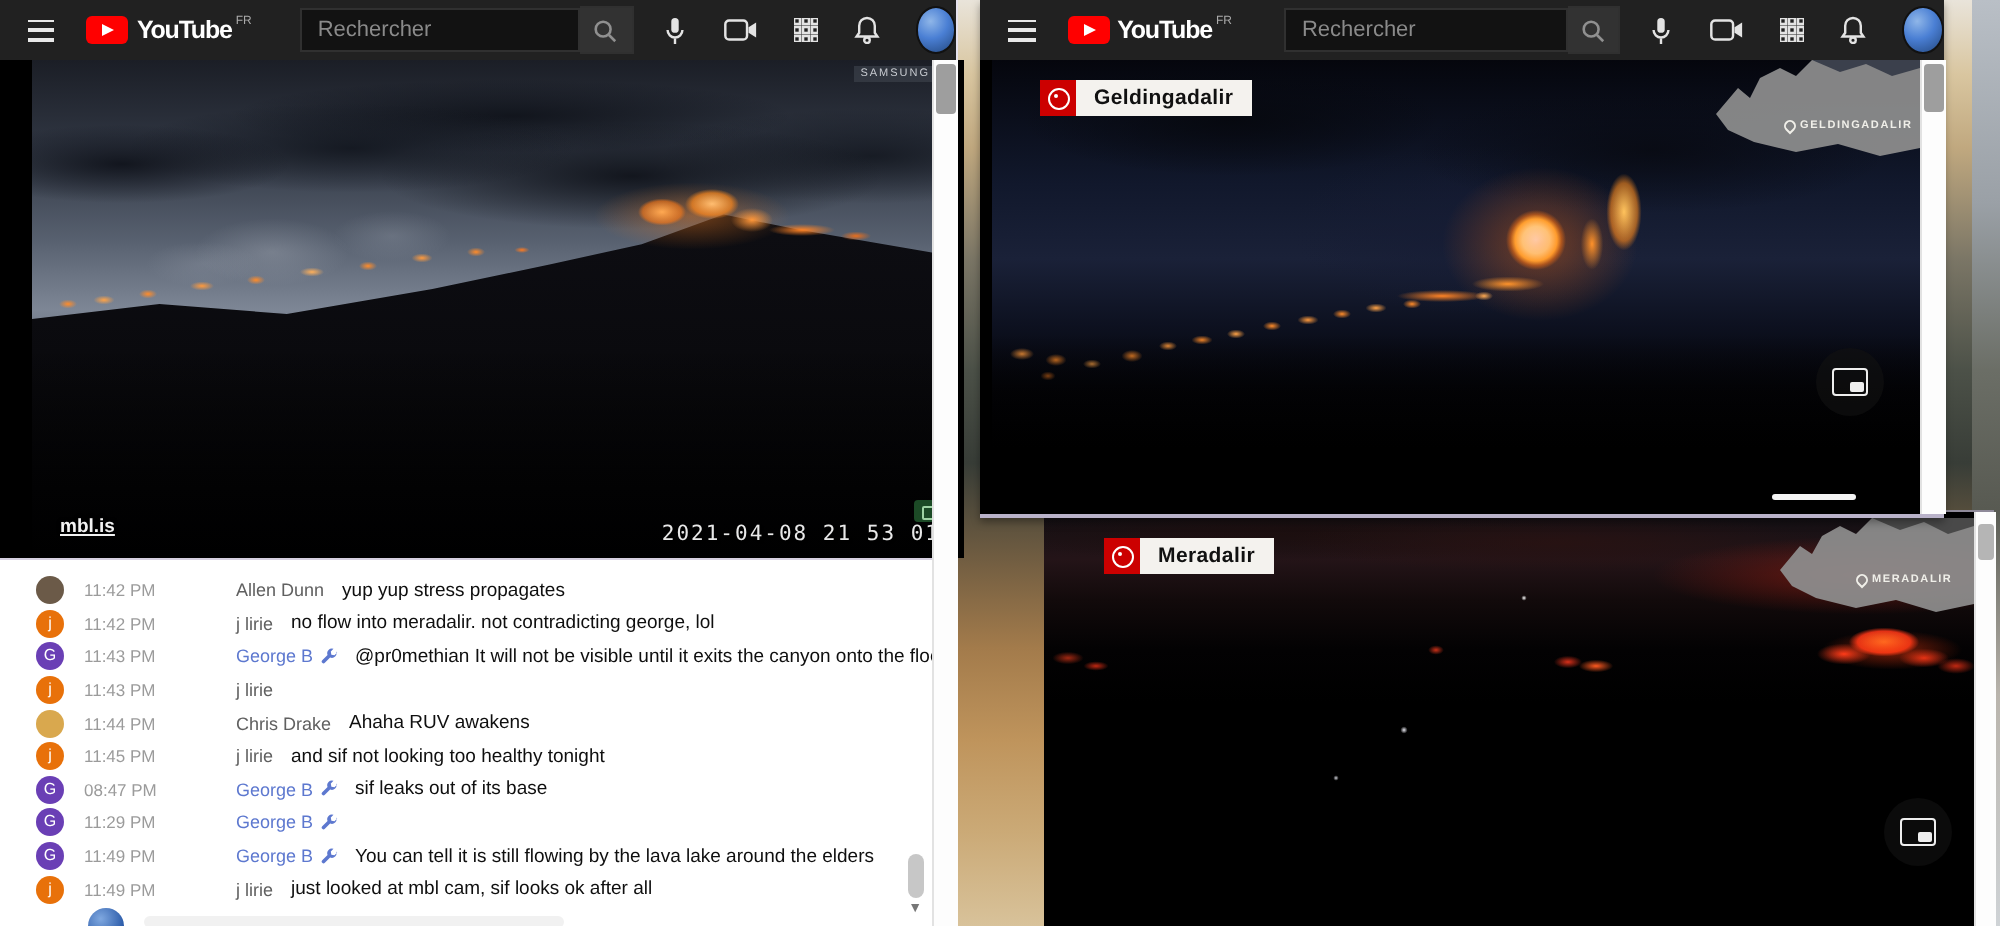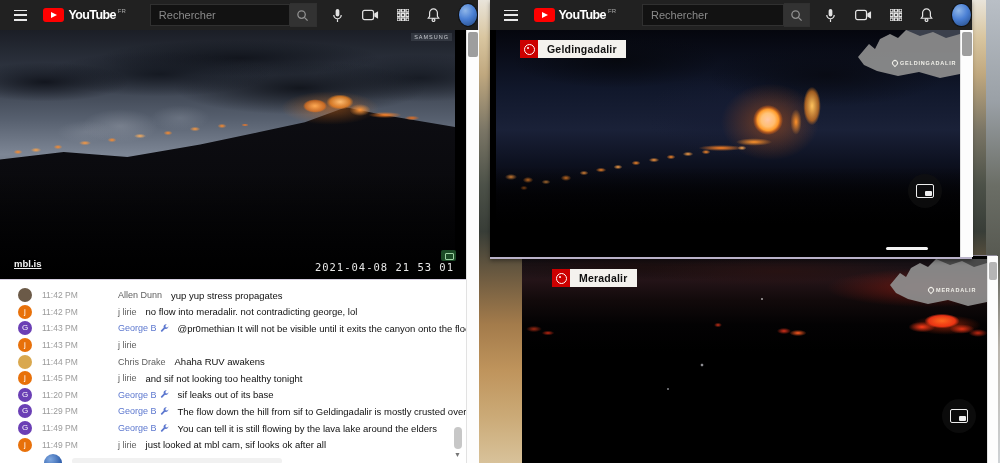--- a/index.html
+++ b/index.html
@@ -27,21 +27,21 @@
   .yt-search input{background:transparent;border:none;outline:none;color:#ccc;font-size:11px;padding:0 8px;width:100%;font-family:"Liberation Sans",sans-serif;}
   .yt-search input::placeholder{color:#8a8a8a;}
   .yt-search-btn{width:30px;height:22px;background:#323232;border:1px solid #303030;border-left:none;display:flex;align-items:center;justify-content:center;cursor:pointer;}
   .hicon{margin-left:18px;cursor:pointer;display:flex;align-items:center;}
   .yt-avatar{width:22px;height:22px;border-radius:50%;margin-left:18px;cursor:pointer;
     background:radial-gradient(circle at 35% 30%,#8fb6e8 0%,#4a7fd4 45%,#23477e 100%);border:1px solid #111;}
   
   .scene{position:absolute;overflow:hidden;background:#000;}
   .layer{position:absolute;inset:0;}
   
-  #left-video{left:0;top:30px;width:466px;height:249px;text-align:right;}
+  #left-video{left:16px;top:30px;width:466px;height:249px;text-align:right;}
   #lv-sky{width:455px;background:
     radial-gradient(ellipse 120px 28px at 45px 52px, rgba(14,17,25,.9), transparent 70%),
     radial-gradient(ellipse 160px 32px at 160px 44px, rgba(16,20,28,.85), transparent 70%),
     radial-gradient(ellipse 180px 38px at 300px 58px, rgba(14,17,24,.9), transparent 70%),
     radial-gradient(ellipse 150px 34px at 420px 48px, rgba(18,22,30,.85), transparent 70%),
     radial-gradient(ellipse 200px 26px at 240px 28px, rgba(12,15,22,.8), transparent 70%),
     linear-gradient(180deg,#1b1e26 0%,#2e3440 16%,#57606f 36%,#7d8695 50%,#6a7382 58%,#2a2e38 68%,#0b0c0f 80%,#000 100%);}
   #lv-hill{width:455px;background:linear-gradient(180deg,#1b1b22 0%,#0d0d12 35%,#050507 100%);
     clip-path:polygon(0 52%,14% 49%,28% 51%,44% 46%,57% 41%,67% 37%,76% 31%,84% 34%,100% 39%,100% 100%,0 100%);}
   #lv-smoke{width:455px;background:
@@ -280,36 +280,35 @@
   <div class="chat-row">
     <div class="chat-avatar" style="background: rgb(232, 113, 10);">j</div>
     <span class="chat-time">11:45 PM</span>
     <span class="chat-author">j lirie</span>
 
     <span class="chat-text">and sif not looking too healthy tonight</span>
   </div>
 
   <div class="chat-row">
     <div class="chat-avatar" style="background: rgb(106, 63, 181);">G</div>
-    <span class="chat-time">11:20 PM</span>
+    <span class="chat-time">08:47 PM</span>
     <span class="chat-author mod">George B</span>
     <svg class="mod-wrench" viewBox="0 0 16 16" style="display: inline;">
       <path fill="#5d78cf" d="M14.5 3.2a4.2 4.2 0 0 1-5.5 5.3L4.3 13.2a1.6 1.6 0 0 1-2.3-2.3L6.7 6.2A4.2 4.2 0 0 1 12 0.7L9.6 3.1l.5 2.8 2.8.5 2.4-2.4z"></path>
     </svg>
     <span class="chat-text">sif leaks out of its base</span>
   </div>
 
   <div class="chat-row">
     <div class="chat-avatar" style="background: rgb(106, 63, 181);">G</div>
     <span class="chat-time">11:29 PM</span>
     <span class="chat-author mod">George B</span>
     <svg class="mod-wrench" viewBox="0 0 16 16" style="display: inline;">
       <path fill="#5d78cf" d="M14.5 3.2a4.2 4.2 0 0 1-5.5 5.3L4.3 13.2a1.6 1.6 0 0 1-2.3-2.3L6.7 6.2A4.2 4.2 0 0 1 12 0.7L9.6 3.1l.5 2.8 2.8.5 2.4-2.4z"></path>
     </svg>
-    <span class="chat-text">The flow down the hill from sif to Geldingadalir is mostly crusted over</span>
   </div>
 
   <div class="chat-row">
     <div class="chat-avatar" style="background: rgb(106, 63, 181);">G</div>
     <span class="chat-time">11:49 PM</span>
     <span class="chat-author mod">George B</span>
     <svg class="mod-wrench" viewBox="0 0 16 16" style="display: inline;">
       <path fill="#5d78cf" d="M14.5 3.2a4.2 4.2 0 0 1-5.5 5.3L4.3 13.2a1.6 1.6 0 0 1-2.3-2.3L6.7 6.2A4.2 4.2 0 0 1 12 0.7L9.6 3.1l.5 2.8 2.8.5 2.4-2.4z"></path>
     </svg>
     <span class="chat-text">You can tell it is still flowing by the lava lake around the elders</span>

